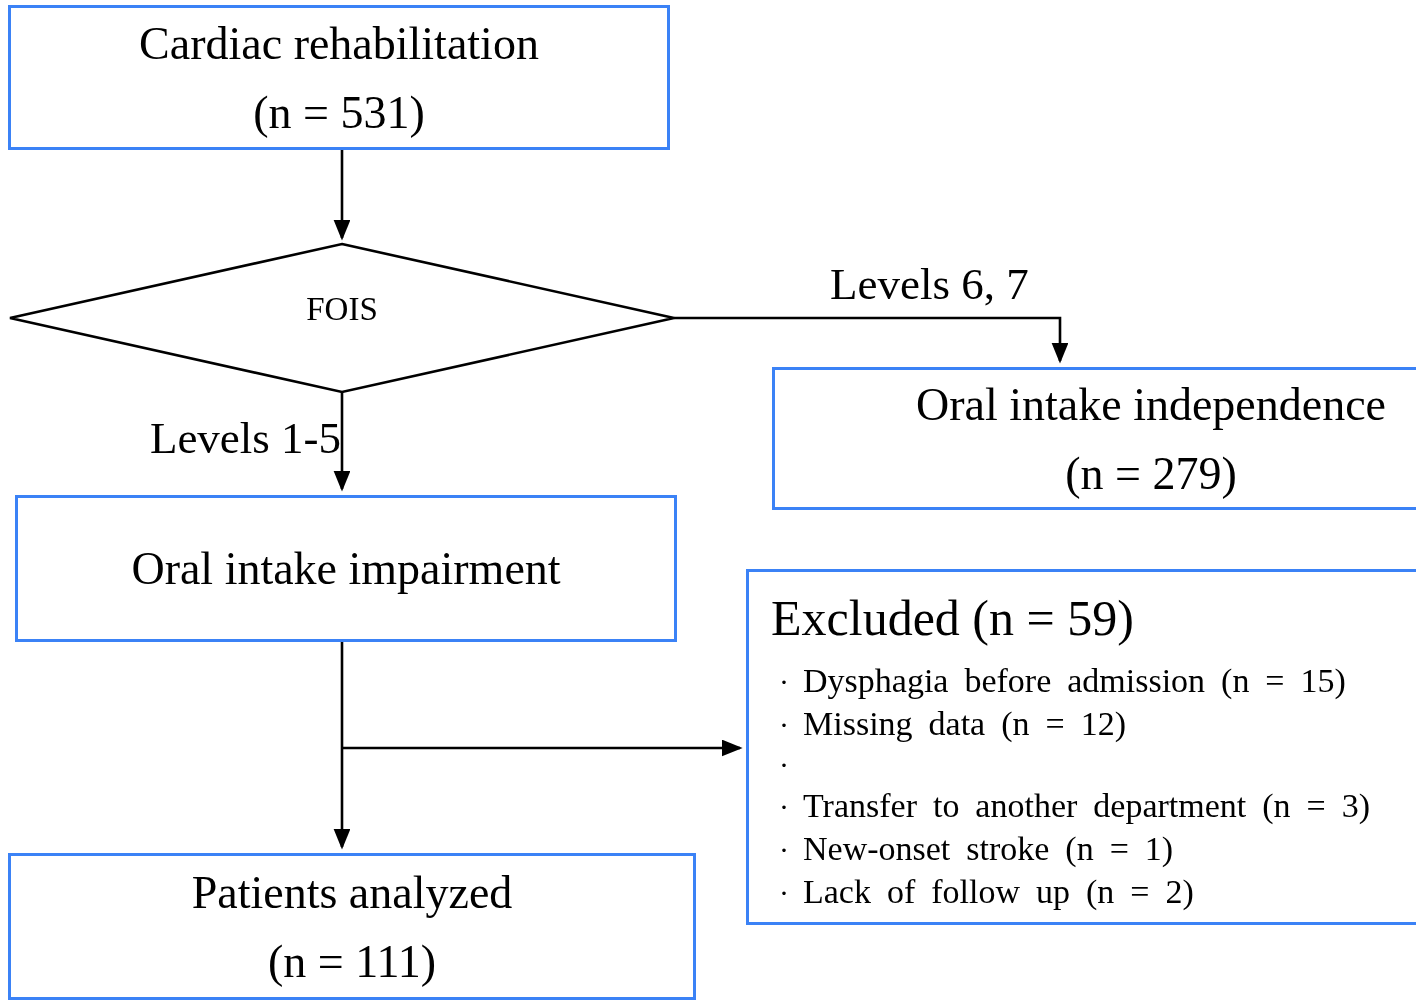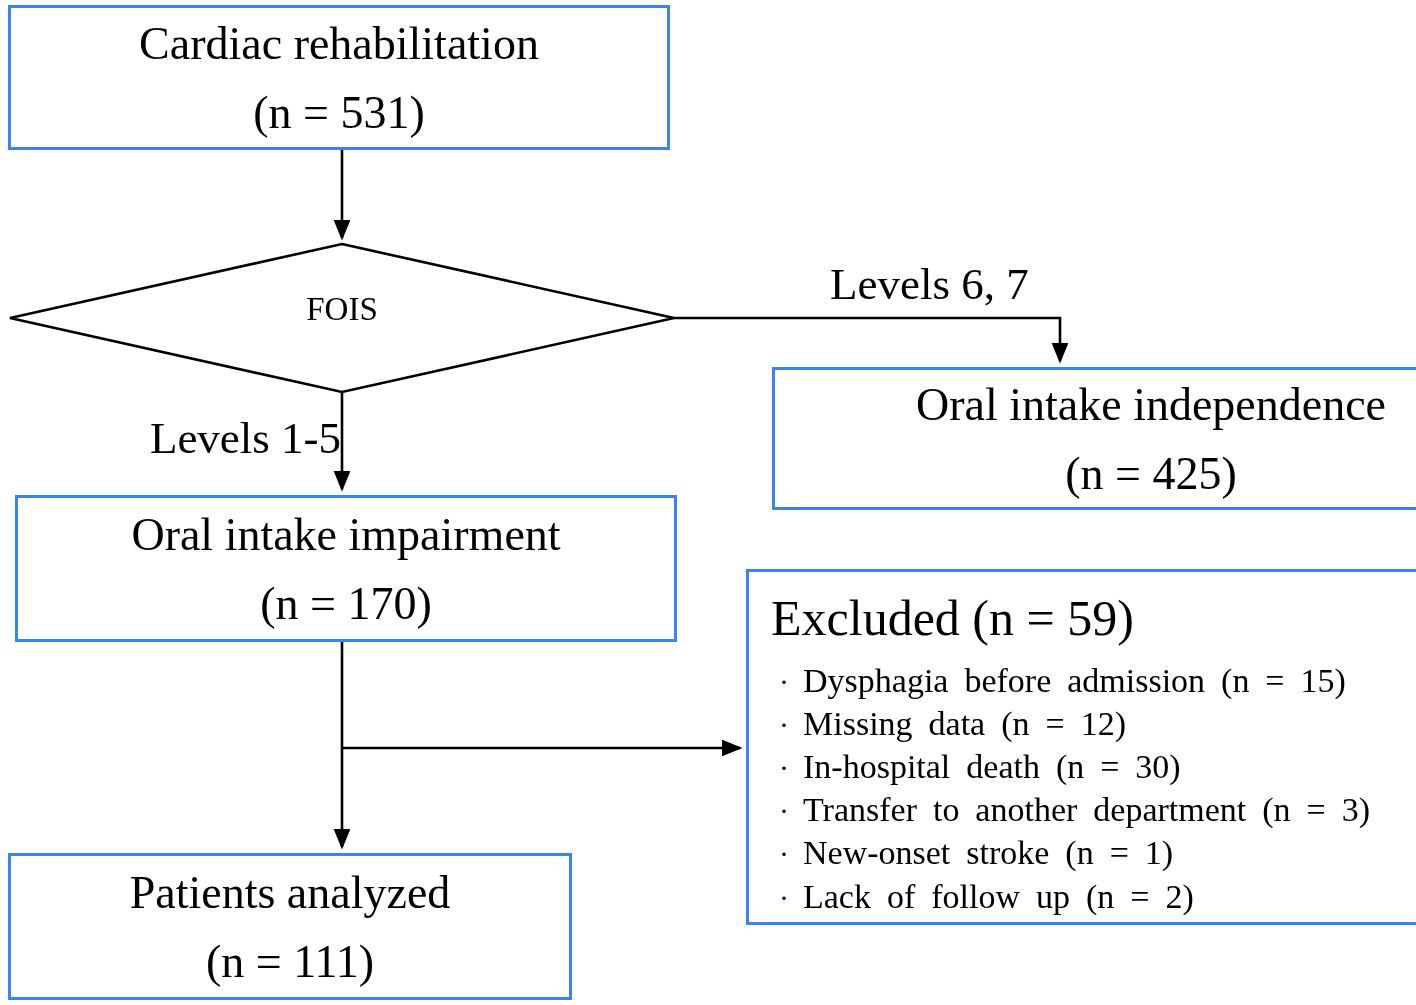--- a/index.html
+++ b/index.html
@@ -34,21 +34,21 @@
     text-align: center;
   }
   .node .line {
     font-size: 46px;
     line-height: 1.5;
     white-space: nowrap;
   }
   #box-cardiac   { left: 8px;   top: 5px;   width: 662px; height: 145px; }
   #box-independ  { left: 745px; top: 367px; width: 758px; height: 143px; margin-left: 27px; }
   #box-impair    { left: 15px;   top: 495px; width: 662px; height: 147px; }
-  #box-analyzed  { left: 8px;   top: 853px; width: 564px; height: 147px; }
+  #box-analyzed  { left: 8px;   top: 853px; width: 688px; height: 147px; }
 
   #box-excluded {
     left: 746px; top: 569px; width: 711px; height: 356px;
     align-items: stretch;
     justify-content: flex-start;
     text-align: left;
     padding: 12px 14px 0 20px;
   }
   .excl-title {
     font-size: 50px;
@@ -115,41 +115,39 @@
   <div class="float-label" id="label-levels67">Levels 6, 7</div>
   <div class="float-label" id="label-levels15">Levels 1-5</div>
 
   <div class="node" id="box-cardiac">
     <div class="line">Cardiac rehabilitation</div>
     <div class="line">(n = 531)</div>
   </div>
 
   <div class="node" id="box-independ">
     <div class="line">Oral intake independence</div>
-    <div class="line">(n = 425)</div>
+    <div class="line">(n = 279)</div>
   </div>
 
   <div class="node" id="box-impair">
     <div class="line">Oral intake impairment</div>
-    <div class="line">(n = 170)</div>
   </div>
 
   <div class="node" id="box-excluded">
     <div class="excl-title">Excluded (n = 59)</div>
     <div class="excl-item">
       <span class="excl-bullet">·</span>
       <span>Dysphagia before admission (n = 15)</span>
     </div>
     <div class="excl-item">
       <span class="excl-bullet">·</span>
       <span>Missing data (n = 12)</span>
     </div>
     <div class="excl-item">
       <span class="excl-bullet">·</span>
-      <span>In-hospital death (n = 30)</span>
     </div>
     <div class="excl-item">
       <span class="excl-bullet">·</span>
       <span>Transfer to another department (n = 3)</span>
     </div>
     <div class="excl-item">
       <span class="excl-bullet">·</span>
       <span>New-onset stroke (n = 1)</span>
     </div>
     <div class="excl-item">

